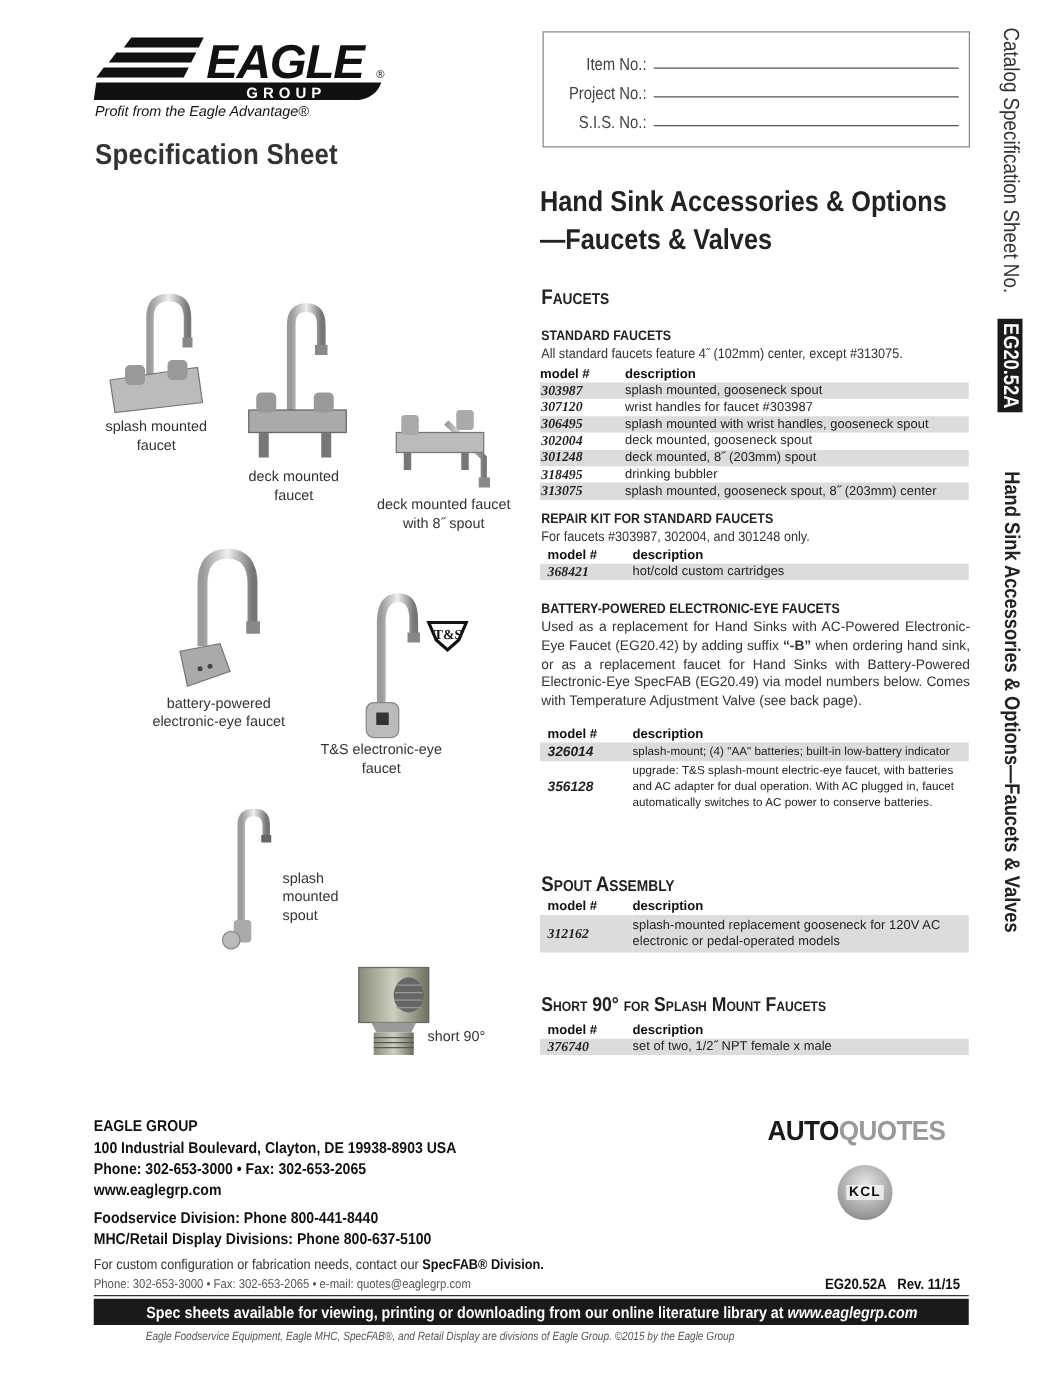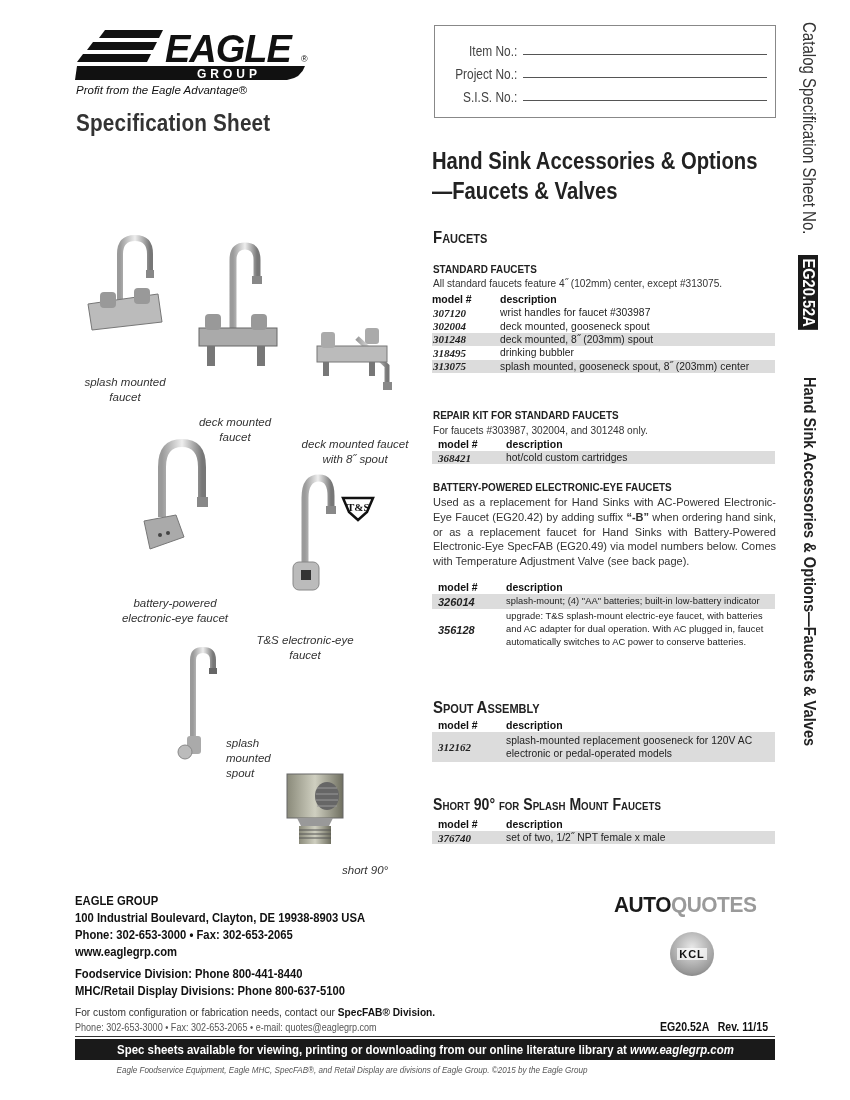--- a/index.html
+++ b/index.html
@@ -40,21 +40,21 @@
   table.spec td.small { font-size: 9.3px; line-height: 13px; padding-top: 1px; padding-bottom: 1px; }
 
   .para { font-size: 11px; color: #333; line-height: 14.8px; width: 343px; text-align: justify; }
 
   
   .vert { left: 783px; top: 22px; width: 40px; height: 760px; }
   .vert-inner { position: absolute; left: 36px; top: 0; transform: rotate(90deg); transform-origin: left top; white-space: nowrap; }
   .vert-t1 { font-size: 17.5px; color: #333; transform: scaleX(0.86); transform-origin: left; display: inline-block; }
 
   
-  .cap { font-size: 11.5px; font-style: italic; color: #333; text-align: center; line-height: 15px; white-space: nowrap; margin-top: 40px; }
+  .cap { font-size: 11.5px; color: #333; text-align: center; line-height: 15px; white-space: nowrap; }
 
   
   .ftr-bold { font-weight: bold; color: #111; font-size: 12.5px; line-height: 17px; transform: scaleX(0.9); transform-origin: left; white-space: nowrap; }
   .ftr-small { font-size: 11.3px; color: #333; white-space: nowrap; transform: scaleX(0.9); transform-origin: left; }
   .ftr-tiny { font-size: 10.3px; color: #555; white-space: nowrap; transform: scaleX(0.88); transform-origin: left; }
   .banner { left: 75px; top: 1039px; width: 700px; height: 21px; background: #1a1a1a; color: #fff; font-weight: bold; font-size: 13px; display: flex; align-items: center; justify-content: center; white-space: nowrap; }
   .banner span.inner { display: inline-block; transform: scaleX(0.88); }
   .copyright { left: 75px; top: 1064px; width: 700px; text-align: left; font-size: 9.5px; font-style: italic; color: #555; }
   .copyright span { display: inline-block; transform: scaleX(0.85); }
 </style>
@@ -104,23 +104,31 @@
 <div class="abs subhead" style="left:433px; top:263px;">STANDARD FAUCETS</div>
 <div class="abs note" style="left:433px; top:277px;">All standard faucets feature 4˝ (102mm) center, except #313075.</div>
 <table class="abs spec" style="left:432px; top:293px;">
   <thead>
     <tr>
       <th class="mh">model #</th>
       <th>description</th>
     </tr>
   </thead>
   <tbody>
+    <tr class="shade">
+        <td class="model">303987</td>
+        <td class="desc">splash mounted, gooseneck spout</td>
+      </tr>
     <tr>
         <td class="model">307120</td>
         <td class="desc">wrist handles for faucet #303987</td>
+      </tr>
+    <tr class="shade">
+        <td class="model">306495</td>
+        <td class="desc">splash mounted with wrist handles, gooseneck spout</td>
       </tr>
     <tr>
         <td class="model">302004</td>
         <td class="desc">deck mounted, gooseneck spout</td>
       </tr>
     <tr class="shade">
         <td class="model">301248</td>
         <td class="desc">deck mounted, 8˝ (203mm) spout</td>
       </tr>
     <tr>

